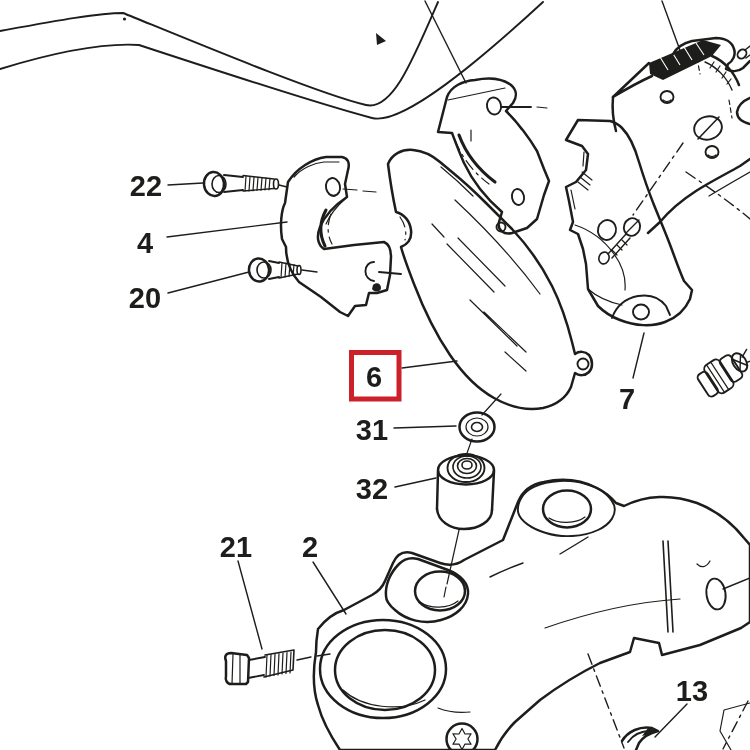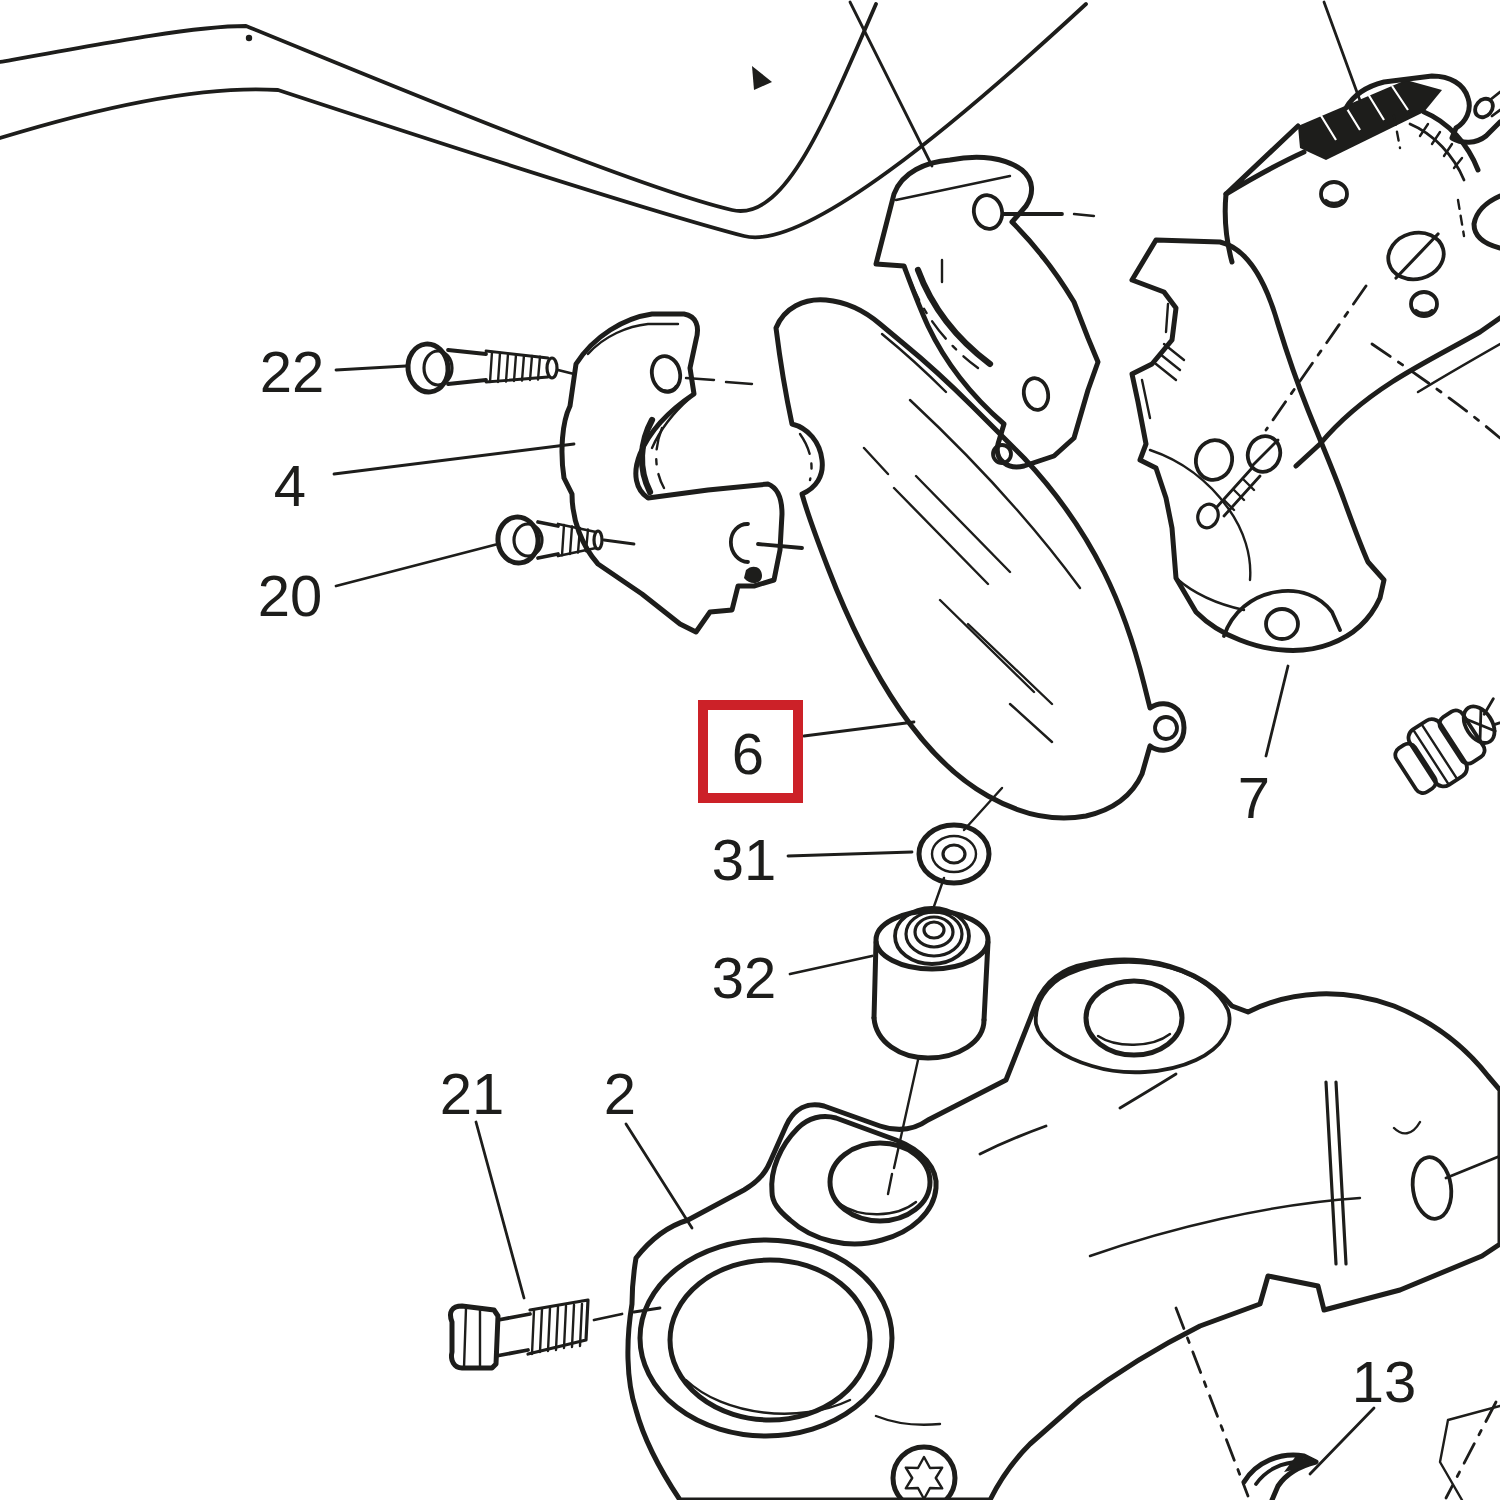--- a/index.html
+++ b/index.html
@@ -1,16 +1,16 @@
 <!DOCTYPE html>
 <html><head>
 <meta charset="utf-8">
 <style>
   html,body{margin:0;padding:0;background:#fff;}
-  #stage{position:relative;width:750px;height:750px;background:#fff;overflow:hidden;}
+  #stage{position:relative;width:750px;height:750px;background:#fff;overflow:hidden;font-weight:bold;}
   svg{display:block}
   .ln{fill:none;stroke:currentColor;stroke-linecap:round;stroke-linejoin:round}
   .f{fill:currentColor;stroke:none}
   .w1{stroke-width:1.2}.w14{stroke-width:1.4}.w16{stroke-width:1.6}
   .w2{stroke-width:1.9}.w24{stroke-width:2.5}.w3{stroke-width:3.1}
   .dd{stroke-dasharray:11 5 2.5 5}
   .ds{stroke-dasharray:4.5 3.5}
   .wh{stroke:#fff;stroke-width:1.1;fill:none}
   .lbl{font-family:"Liberation Sans","DejaVu Sans",sans-serif;font-size:29px;fill:currentColor;text-anchor:middle}
 </style>

